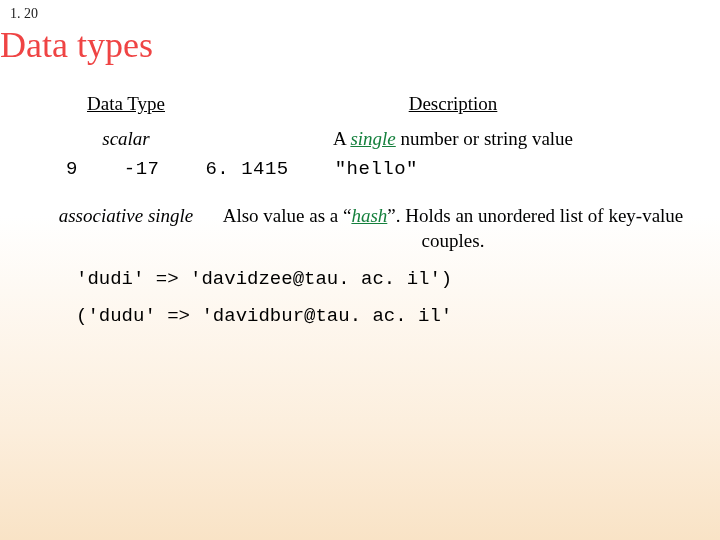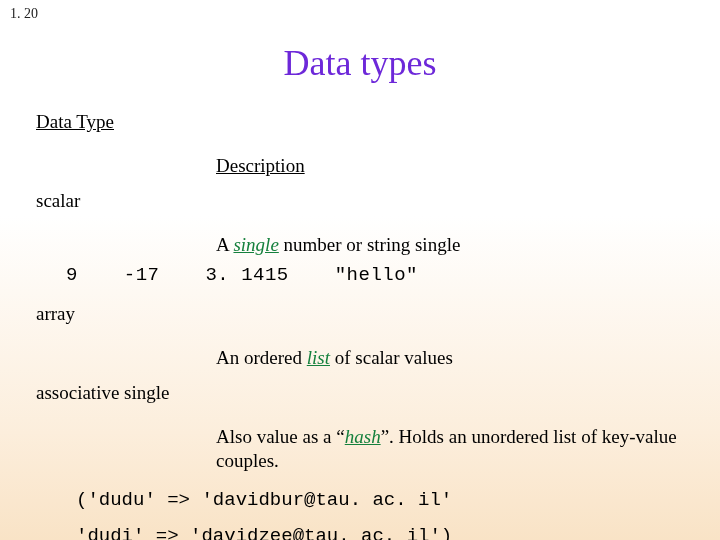--- a/index.html
+++ b/index.html
@@ -18,46 +18,45 @@
   .slide-number {
     position: absolute;
     top: 6px;
     left: 10px;
     font-size: 14px;
     color: #222;
     font-family: Georgia, serif;
     text-align: right;
   }
   .title {
-    text-align: center;
     font-size: 36px;
-    color: #6d28d9;
-    margin-top: 42px;
+    color: #ef4444;
+    margin-top: 24px;
     margin-bottom: 26px;
     font-weight: normal;
   }
   .content {
     padding: 0 30px 0 36px;
     font-size: 19px;
     line-height: 1.3;
   }
   .row {
     display: flex;
     margin-bottom: 2px;
+    text-align: center;
   }
   .col-type {
     width: 180px;
     flex: none;
   }
   .col-desc {
     flex: 1;
-    margin-top: 44px;
   }
   .u { text-decoration: underline; }
-  .it { }
+  .it { font-style: italic; }
   .keyword {
     color: #15803d;
     font-style: italic;
     text-decoration: underline;
   }
   .mono {
     font-family: "Courier New", Courier, monospace;
     font-size: 19px;
   }
   .examples {
@@ -87,46 +86,40 @@
   <div class="row">
     <div class="col-type u">Data Type</div>
     <div class="col-desc u">Description</div>
   </div>
 
   <div class="gap"></div>
 
   <div class="row">
     <div class="col-type it">scalar</div>
     <div class="col-desc">
-      <span>A </span><span class="keyword">single</span><span> number or string single</span>
+      <span>A </span><span class="keyword">single</span><span> number or string value</span>
     </div>
   </div>
 
   <div class="examples mono">
     <span>9</span>
     <span>-17</span>
-    <span>3. 1415</span>
+    <span>6. 1415</span>
     <span>"hello"</span>
   </div>
 
-  <div class="row">
-    <div class="col-type it">array</div>
-    <div class="col-desc">
-      <span>An ordered </span><span class="keyword">list</span><span> of scalar values</span>
-    </div>
-  </div>
 
 
   <div class="gap"></div>
 
   <div class="row">
     <div class="col-type it">associative single</div>
     <div class="col-desc">
       <span>Also value as a “</span><span class="keyword">hash</span><span>”.  Holds an unordered list of key-value couples.</span>
     </div>
   </div>
 
   <div class="assoc-block mono">
+    <div> 'dudi' =&gt; 'davidzee@tau. ac. il')</div>
     <div>('dudu' =&gt; 'davidbur@tau. ac. il'</div>
-    <div> 'dudi' =&gt; 'davidzee@tau. ac. il')</div>
   </div>
 
 </div>
 
 </body></html>

